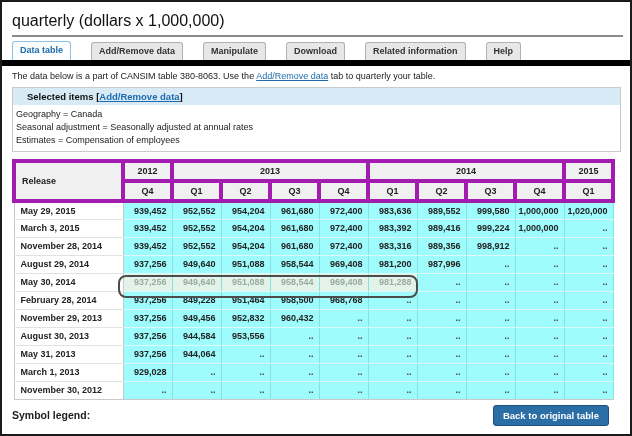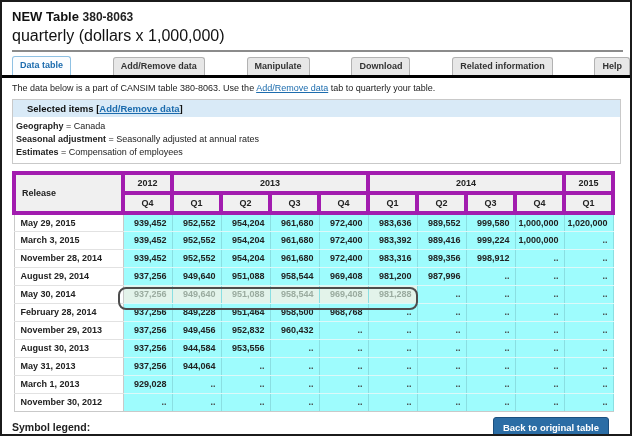--- a/index.html
+++ b/index.html
@@ -18,24 +18,23 @@
   
   .hdr { padding: 7px 10px 0 10px; color: #111; }
   .title-line { font-size: 13px; font-weight: bold; }
   .table-number { font-size: 12px; font-weight: bold; color: #222; }
   .subtitle { font-size: 12px; font-weight: bold; margin-top: 4px; }
   .unit { font-size: 16px; margin-top: 3px; }
   .hdr-rule { margin: 5px 7px 0 10px; border: none; border-top: 2px solid #8b8b8b; }
 
   
   .tabs {
-    display: flex; gap: 0; align-items: flex-end;
+    display: flex; gap: 20px; align-items: flex-end;
     padding: 4px 0 0 10px;
-    border-bottom: 3px solid #000000;
-    justify-content: space-between;
+    border-bottom: 6px solid #000000;
   }
   .tab {
     font-size: 9px; font-weight: bold; color: #333;
     background: #e7e7e7;
     border: 1px solid #b2b2b2; border-bottom: none;
     border-radius: 3px 3px 0 0;
     padding: 3px 7px 4px 7px;
     cursor: pointer; white-space: nowrap;
   }
   .tab.active {
@@ -50,21 +49,21 @@
 
   
   .selbox { margin: 6px 9px 0 10px; border: 1px solid #c9c9c9; background: #fff; }
   .selbar {
     background: #d9eaf7;
     font-size: 9.5px; font-weight: bold; color: #111;
     padding: 3px 0 3px 14px;
   }
   .selbody { padding: 3px 0 4px 3px; }
   .selrow { font-size: 9px; color: #222; padding: 1px 0 2px 0; }
-  .selrow .term { font-weight: bold; }
+  .selrow .term { font-weight: normal; }
 
   
   .table-wrap { position: relative; margin: 7px 0 0 10px; width: 600px; }
   table.grid { border-collapse: collapse; table-layout: fixed; width: 599px; font-size: 9px; }
   .grid thead th {
     background: #f0f0f0; border: 4px solid #a21caf;
     font-weight: bold; color: #222; height: 20px; text-align: center;
   }
   .grid thead th.release-h { text-align: left; padding-left: 6px; }
   .grid tbody td { height: 18px; }
@@ -102,24 +101,20 @@
     border: 1px solid #1c4f7e; border-radius: 3px;
     padding: 4px 9px; cursor: pointer;
   }
 </style>
 </head>
 <body>
 
 <div class="page">
 
   <div class="hdr">
-    <div class="title-line">
-      <span>NEW Table</span>
-      <span class="table-number">380-8063</span>
-    </div>
     <div class="unit">quarterly (dollars x 1,000,000)</div>
   </div>
   <hr class="hdr-rule">
 
   <div class="tabs" id="tabs">
       <div class="tab active">Data table</div>
       <div class="tab">Add/Remove data</div>
       <div class="tab">Manipulate</div>
       <div class="tab">Download</div>
       <div class="tab">Related information</div>

